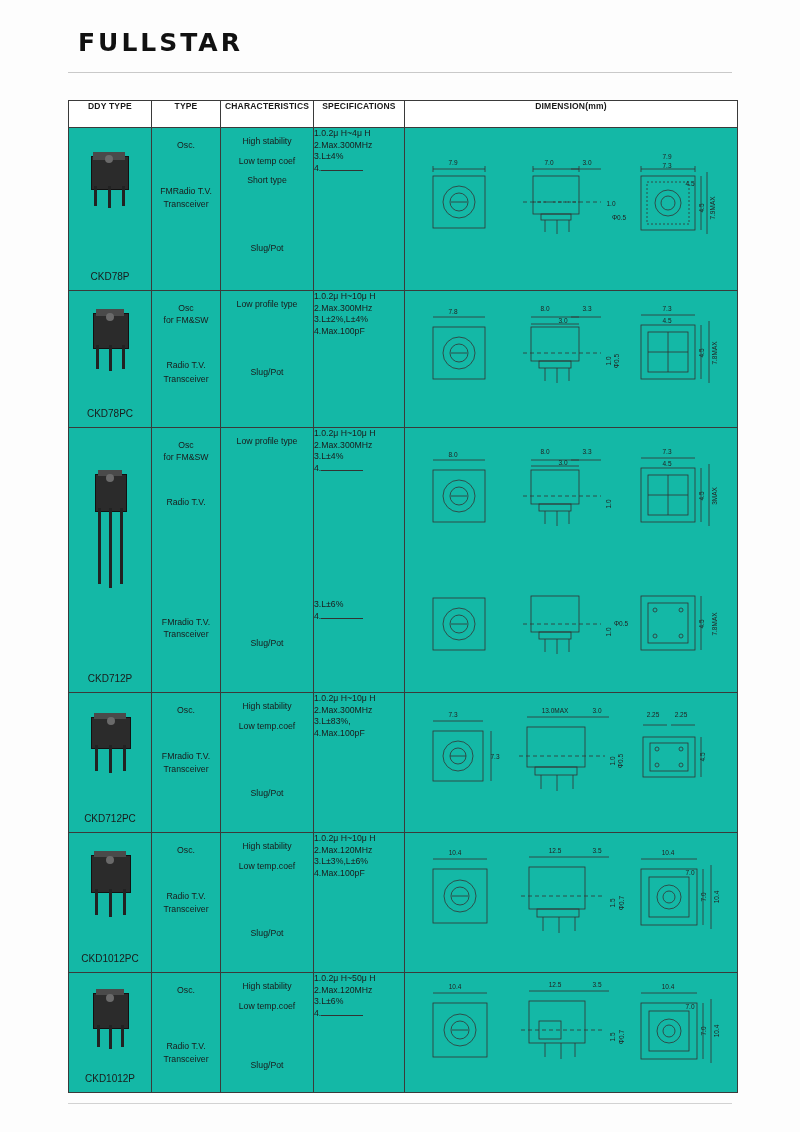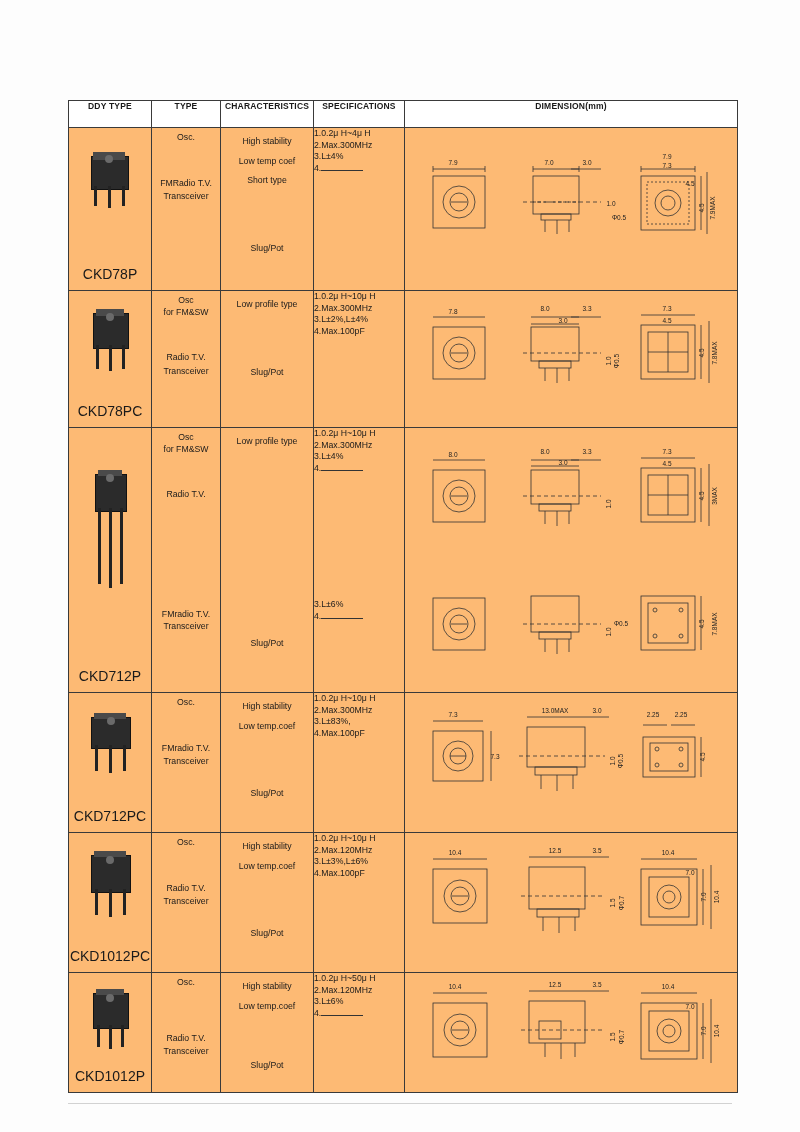--- a/index.html
+++ b/index.html
@@ -55,21 +55,21 @@
     background: #d2d2d2;
   }
   
   .spec-table {
     position: absolute;
     left: 68px;
     top: 100px;
     width: 664px;
     border-collapse: collapse;
     table-layout: fixed;
-    background: #fdba74;
+    background: #14b8a6;
   }
   .spec-table td, .spec-table th {
     border: 1px solid #3a3a3a;
     vertical-align: top;
     padding: 0;
   }
   thead th {
     height: 26px;
     font-size: 8.5px;
     font-weight: bold;
@@ -94,21 +94,21 @@
   .part-img {
     margin: 12px auto 0 auto;
     position: relative;
     width: 62px;
     height: 76px;
   }
   .type-label {
     position: absolute;
     left: 0; right: 0;
     bottom: 8px;
-    font-size: 14px;
+    font-size: 10px;
     text-align: center;
     font-weight: normal;
   }
 
   
   .can {
     position: absolute;
     background: #2b2b2b;
     border: 1px solid #111;
   }
@@ -129,21 +129,21 @@
   }
 
   
   .txt-cell {
     font-size: 8.7px;
     line-height: 1.35;
     padding: 14px 6px 10px 8px;
     position: relative;
   }
   .uses-cell { text-align: center; }
-  .uses-top { margin-top: 4px; }
+  .uses-top { margin-top: 12px; }
   .uses-mid { margin-top: 34px; }
   .uses-bot { margin-top: 2px; }
   .char-cell { text-align: center; }
   .char-line { margin-top: 8px; }
   .char-bot { margin-top: 56px; }
   .spec-cell { text-align: left; padding-left: 6px; margin-top: 32px; }
   .spec-line { white-space: nowrap; }
   .spec-blank { display: inline-block; width: 42px; border-bottom: 1px solid #333; height: 7px; }
 
   
@@ -191,20 +191,24 @@
     border-radius: 50%;
     background: rgba(255,255,255,0.85);
     filter: blur(6px);
   }
 </style>
 </head>
 <body>
 
 <div class="page">
 
+  <div class="brand-bar">
+    <div class="brand-logo">FULLSTAR</div>
+    <div class="brand-rule"></div>
+  </div>
 
   <table class="spec-table">
     <thead>
       <tr>
         <th class="col-type">DDY TYPE</th>
         <th class="col-uses">TYPE</th>
         <th class="col-char">CHARACTERISTICS</th>
         <th class="col-spec">SPECIFICATIONS</th>
         <th class="col-dim">DIMENSION(mm)</th>
       </tr>

